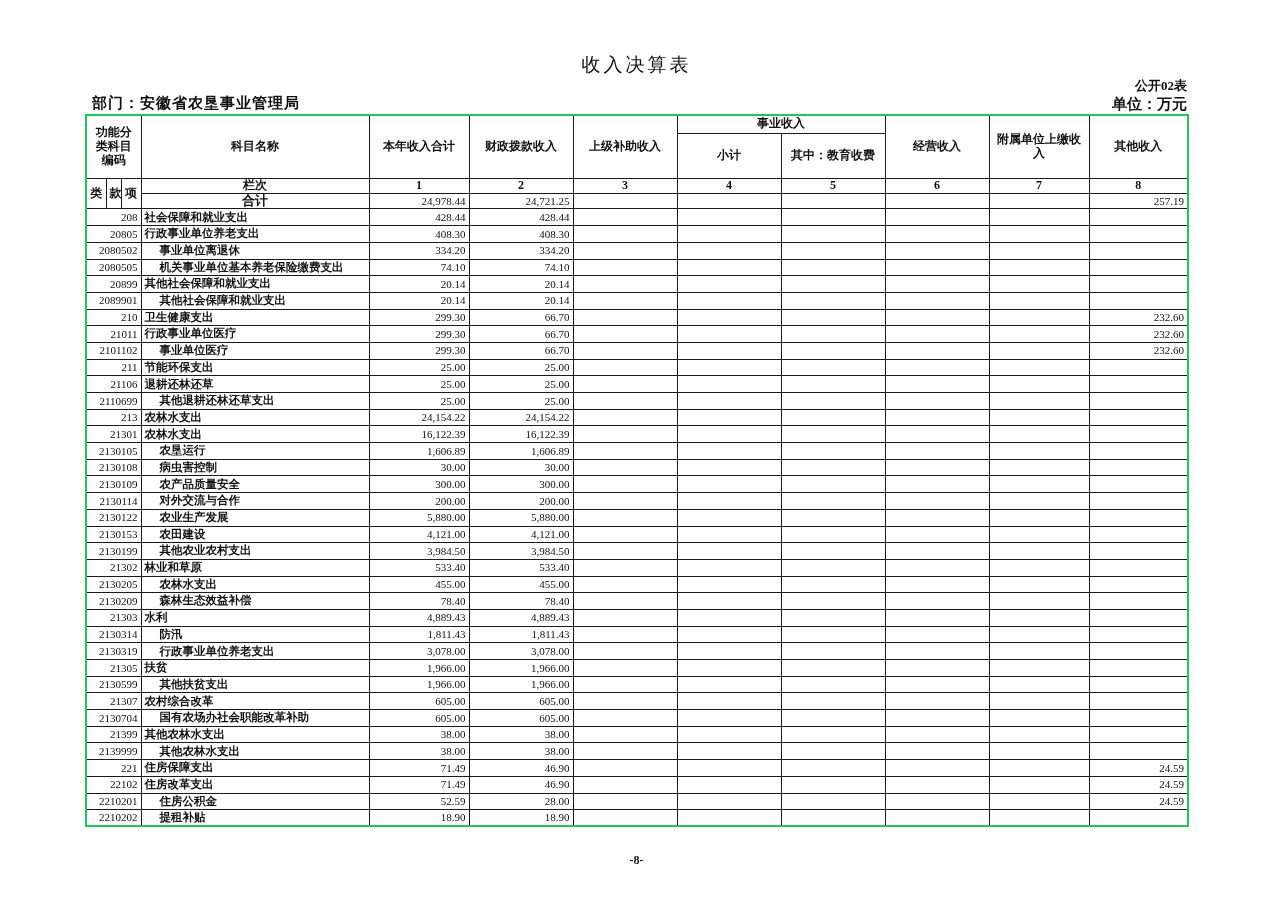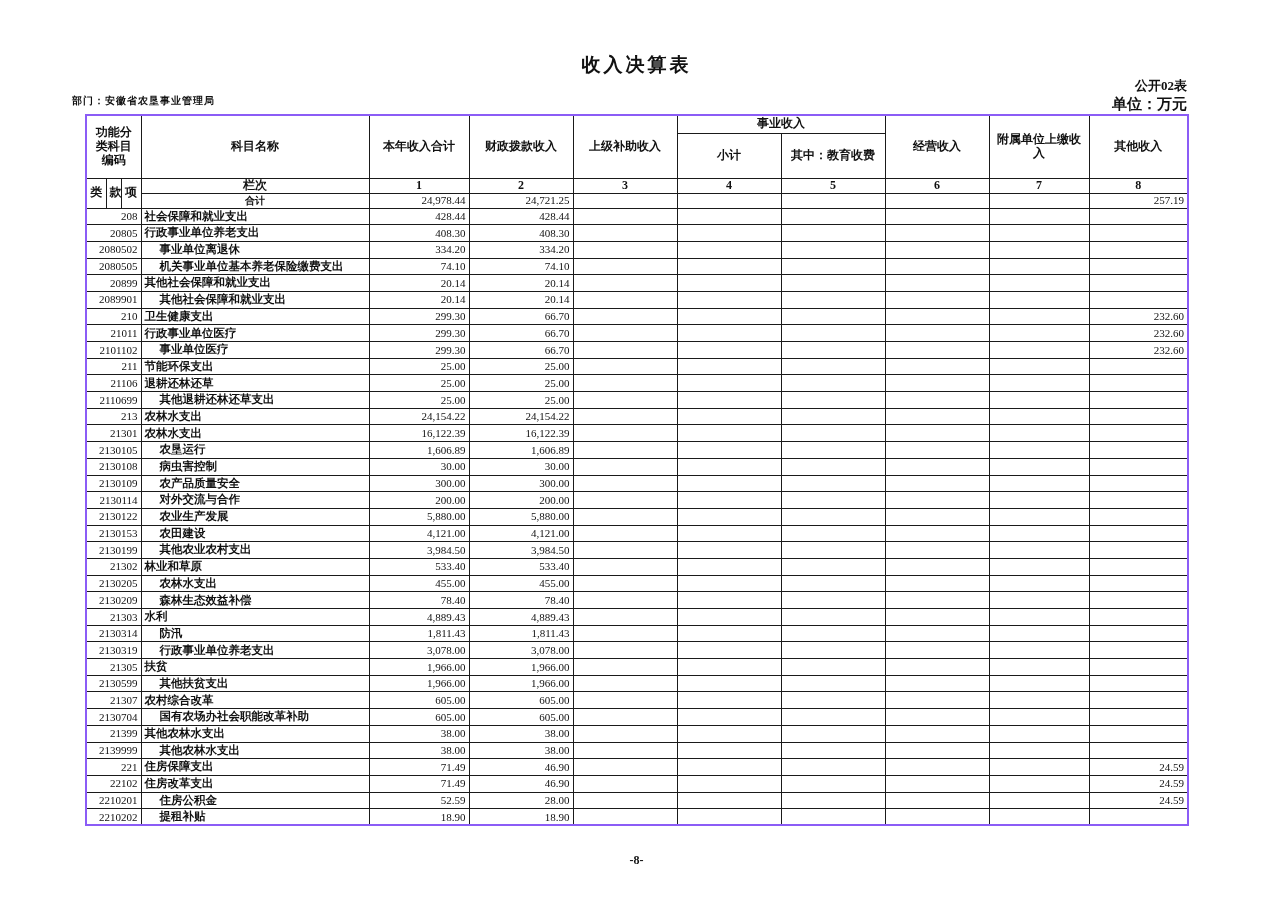--- a/index.html
+++ b/index.html
@@ -9,58 +9,58 @@
     font-family:"Liberation Serif","DejaVu Serif",serif;
     color:#111;
     position:relative;
   }
   .page{
     position:absolute;left:0;top:0;width:1273px;height:900px;
     background:#ffffff;
   }
   .doc-title{
     position:absolute;left:0;top:52px;width:1273px;
-    text-align:center;font-size:19px;font-weight:bold;letter-spacing:3px;
+    text-align:center;font-size:19px;font-weight:normal;letter-spacing:3px;
   }
   .doc-label{
     position:absolute;top:77px;right:86px;
     font-size:13px;font-weight:bold;
   }
   .unit-label{
     position:absolute;top:95px;right:86px;
     font-size:15px;font-weight:bold;
   }
   .department{
-    position:absolute;top:94px;left:72px;
-    font-size:10px;font-weight:bold;letter-spacing:1px;
+    position:absolute;top:94px;left:92px;
+    font-size:15px;font-weight:bold;letter-spacing:1px;
   }
   table.main{
     position:absolute;left:85px;top:114px;
     width:1102px;
     border-collapse:collapse;table-layout:fixed;
     font-size:11.5px;
   }
   table.main th, table.main td{
     border:1px solid #1a1a1a;
     padding:0 3px;
     overflow:hidden;
     line-height:1.15;
   }
-  table.main{border:2px solid #8b5cf6;padding-left:24px;}
+  table.main{border:2px solid #22c55e;padding-left:24px;}
   table.main th{font-weight:bold;font-size:12px;text-align:center;}
   tr.hdr1{height:18px;}
   tr.hdr2{height:45px;}
   tr.lanci-row{height:15px;}
   tr.total-row{height:15px;}
   tbody tr{height:16.7px;}
   td.code{text-align:right;font-size:11px;padding-left:2px;white-space:nowrap;}
   td.name{text-align:left;font-weight:bold;font-size:11.5px;white-space:nowrap;padding-left:4px;}
   td.name.ind{padding-left:18px;}
   td.num{text-align:right;font-size:11px;white-space:nowrap;padding-right:4px;}
-  td.center{text-align:center;font-weight:bold;font-size:10px;}
+  td.center{text-align:center;font-weight:bold;font-size:13px;}
   .note{
     position:absolute;top:837px;left:88px;
     font-size:12.5px;font-weight:bold;
   }
   .page-number{
     position:absolute;top:853px;left:0;width:1273px;text-align:center;
     font-size:12px;font-weight:bold;
   }
 </style>
 </head>

